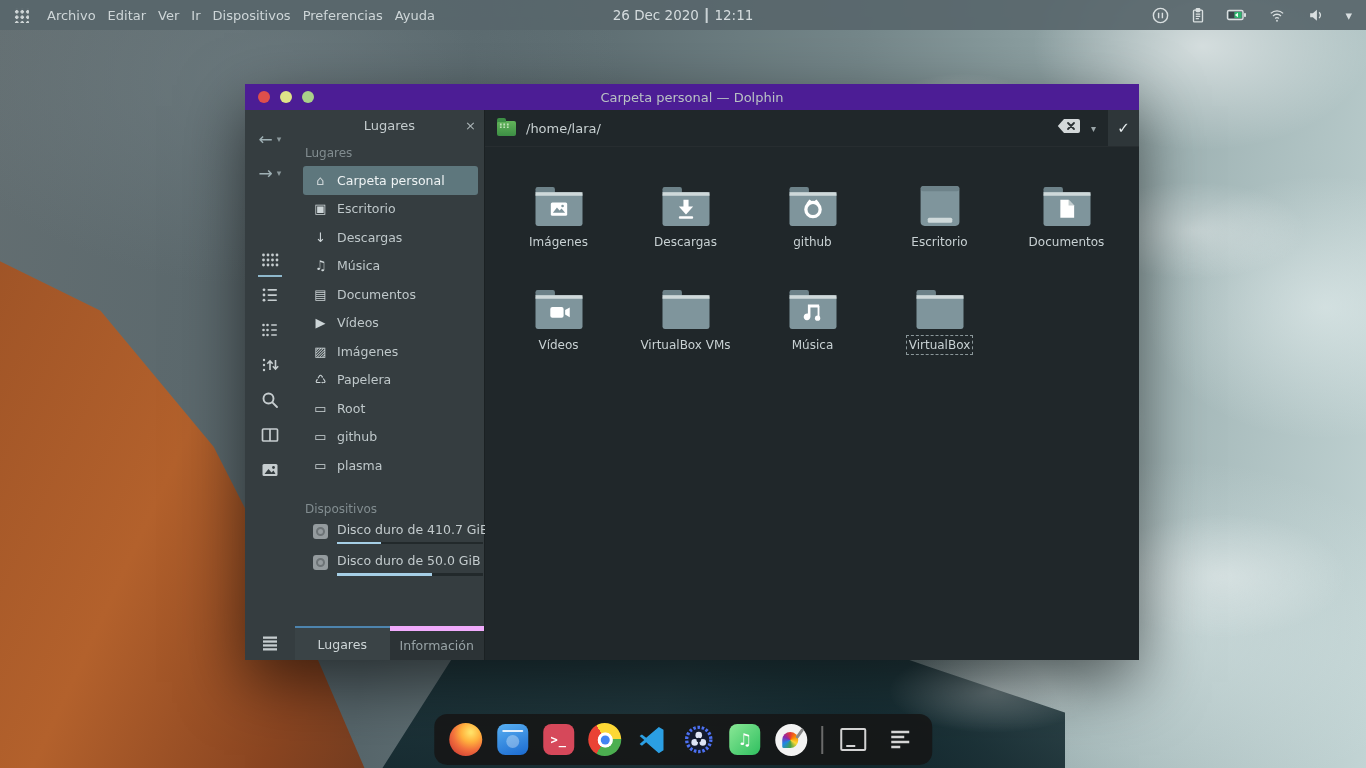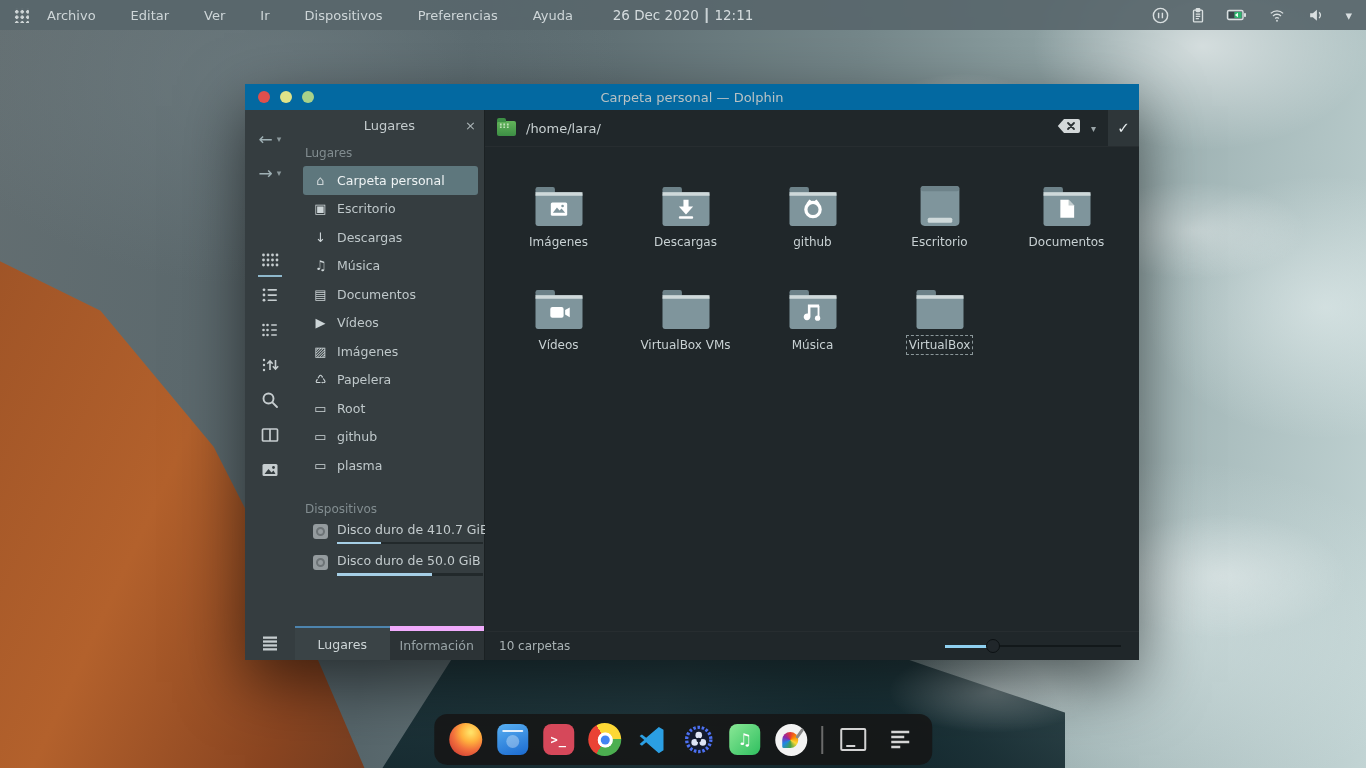--- a/index.html
+++ b/index.html
@@ -30,34 +30,34 @@
       radial-gradient(ellipse 180px 90px at 75% 75%, rgba(255,255,255,.7), transparent 70%),
       radial-gradient(ellipse 150px 60px at 35% 90%, rgba(255,255,255,.6), transparent 70%); }
 
   
   .menubar { position:absolute; left:0; top:0; width:100%; height:30px;
     background:rgba(88,102,108,.93); display:flex; align-items:center; padding:0 14px;
     color:#ced6d8; font-size:13px; z-index:50; }
   .appgrid { width:15px; height:15px; margin-right:18px;
     background-image:radial-gradient(circle, #cfd6d7 1.6px, transparent 1.8px);
     background-size:5.5px 5.5px; background-position:0 1px; }
-  .menu-items { display:flex; gap:35px; }
+  .menu-items { display:flex; gap:12px; }
   .menu-item { cursor:default; }
   .clock { position:absolute; left:50%; top:0; height:30px; transform:translateX(-50%);
     display:flex; align-items:center; gap:7px; font-size:13.5px; color:#d5dcde; }
   .clock-sep { width:1.5px; height:15px; background:rgba(230,238,240,.8); }
   .tray { margin-left:auto; display:flex; align-items:center; gap:19px; }
   .tray svg { display:block; }
   .tray .chev { color:#d8dee0; font-size:13px; }
 
   
   .window { position:absolute; left:245px; top:84px; width:894px; height:576px;
     background:#20272a; box-shadow:0 22px 60px rgba(0,0,0,.55); z-index:20;
     display:flex; flex-direction:column; }
-  .titlebar { height:26px; background:#0369a1; display:flex; align-items:center; position:relative; flex:none; }
+  .titlebar { height:26px; background:#4c1d95; display:flex; align-items:center; position:relative; flex:none; }
   .lights { display:flex; gap:10px; padding-left:13px; }
   .light { width:12px; height:12px; border-radius:50%; }
   .light.red{ background:#df4f4c; } .light.yellow{ background:#dfe388; } .light.green{ background:#a9d289; }
   .wtitle { position:absolute; left:50%; transform:translateX(-50%); font-size:13px; color:#b9c2c4; white-space:nowrap; }
   .wbody { flex:1; display:flex; min-height:0; }
 
   
   .strip { width:50px; background:#353d40; display:flex; flex-direction:column; align-items:center; flex:none; }
   .navbtn { display:flex; align-items:center; gap:4px; height:34px; color:#9fb0b4; font-size:17px; }
   .navbtn .caret { font-size:9px; color:#8a979b; }
@@ -511,28 +511,20 @@
                 <rect x="5" y="4" width="19" height="7" rx="2" fill="#6d8289"></rect>
                 <rect x="5" y="9" width="46" height="33" rx="2.5" fill="#7f959c"></rect>
                 <rect x="5" y="9" width="46" height="3.5" fill="#cfd9da"></rect>
               </svg>
               <div class="flabel focused">VirtualBox</div>
             </div>
 
           </div>
         </div>
 
-        <div class="statusbar">
-          <span class="statustext">10 carpetas</span>
-          <div class="slider">
-            <div class="track"></div>
-            <div class="fill" style="width: 27%;"></div>
-            <div class="knob" style="left: 27%;"></div>
-          </div>
-        </div>
       </div>
     </div>
   </div>
 
   <div class="dock">
     <div class="dicon">
         <span class="d-firefox"></span>
       </div>
     <div class="dicon">
         <span class="d-appstore"></span>

